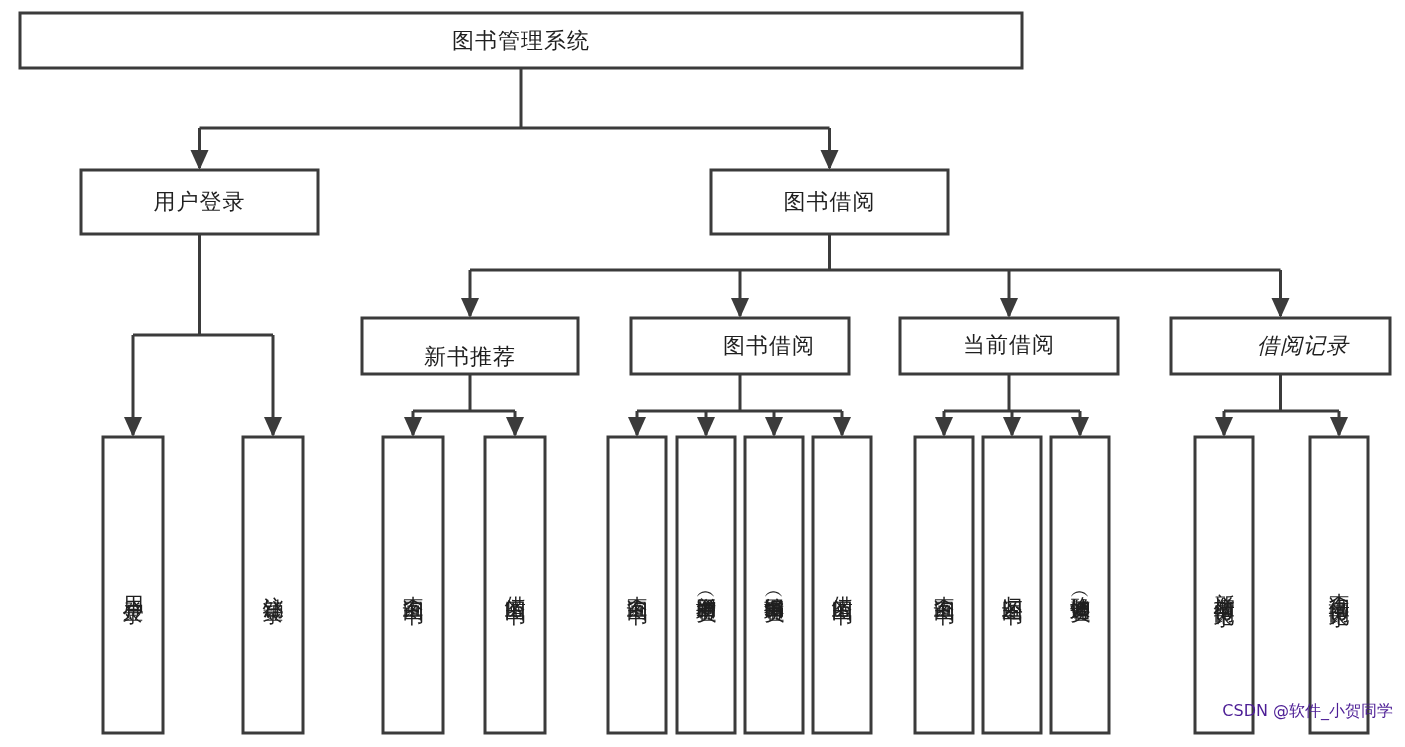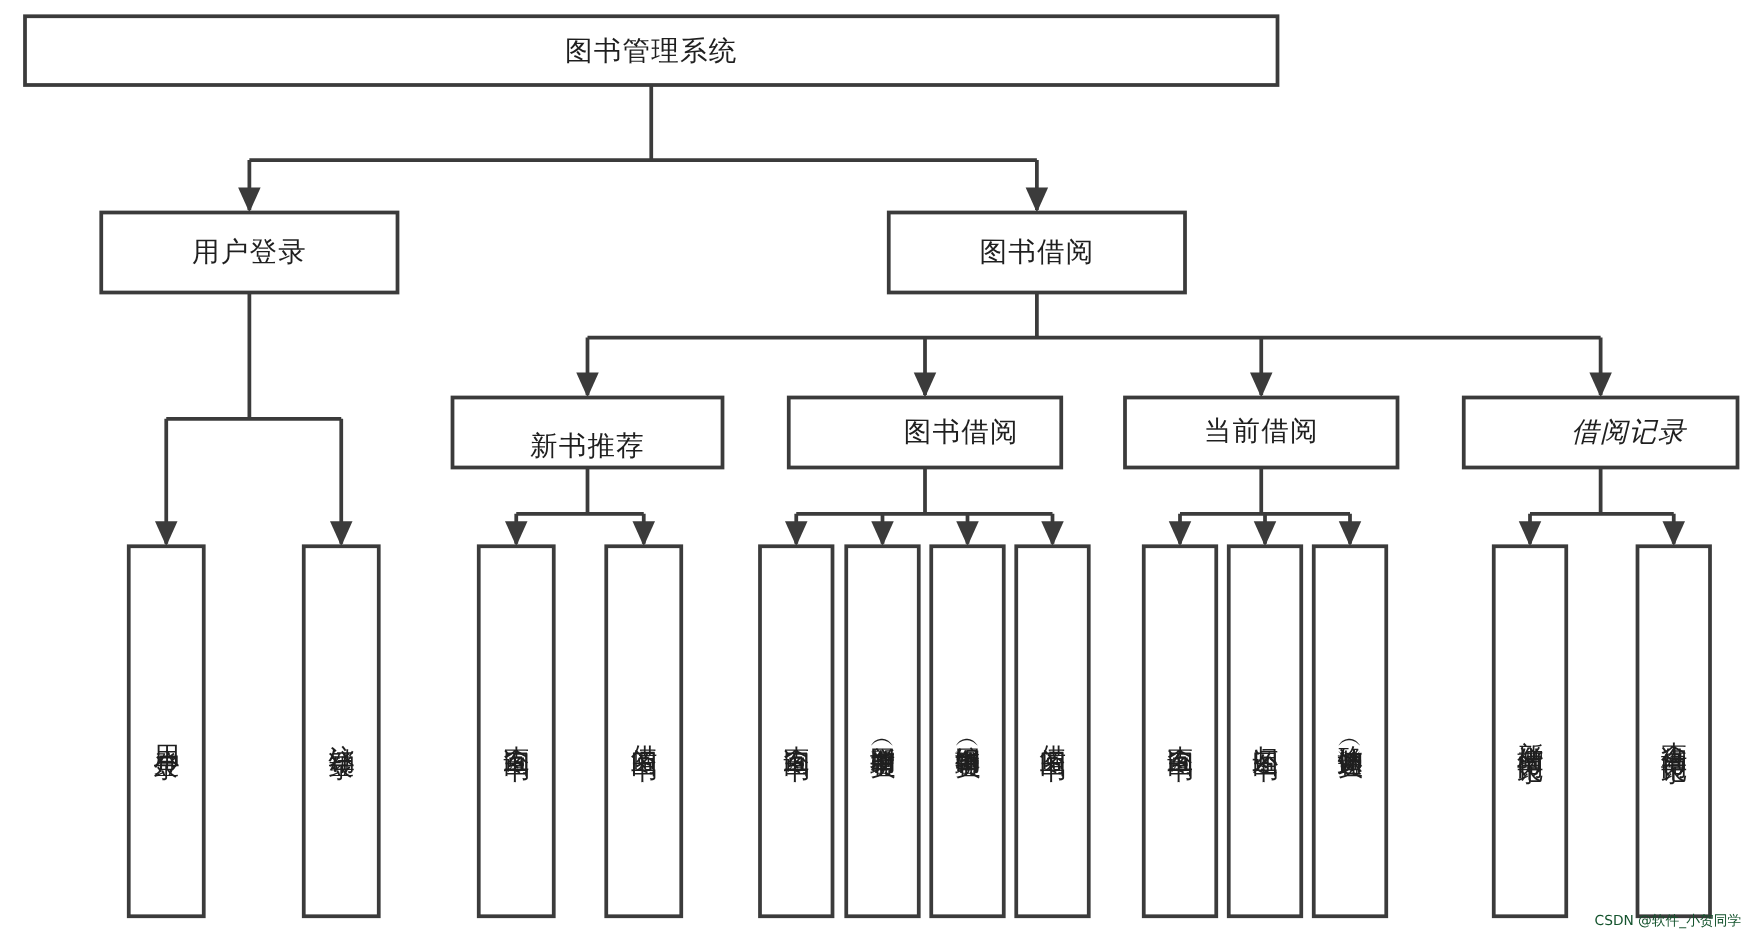--- a/index.html
+++ b/index.html
@@ -38,24 +38,24 @@
     fill: none;
     stroke-linecap: butt;
   }
   .arrow-head {
     fill: #3b3b3b;
     stroke: none;
   }
   .watermark {
     position: absolute;
     right: 12px;
-    bottom: 3px;
-    font-family: "DejaVu Sans", "Liberation Sans", sans-serif;
-    font-size: 11px;
-    color: #14532d;
+    bottom: 25px;
+    font-family: "DejaVu Sans", "Liberation Sans", sans-serif;
+    font-size: 16px;
+    color: #4c1d95;
     white-space: nowrap;
     user-select: none;
     pointer-events: none;
   }
   .vlabel-wrap {
     position: absolute;
     display: flex;
     align-items: center;
     justify-content: center;
     pointer-events: none;

